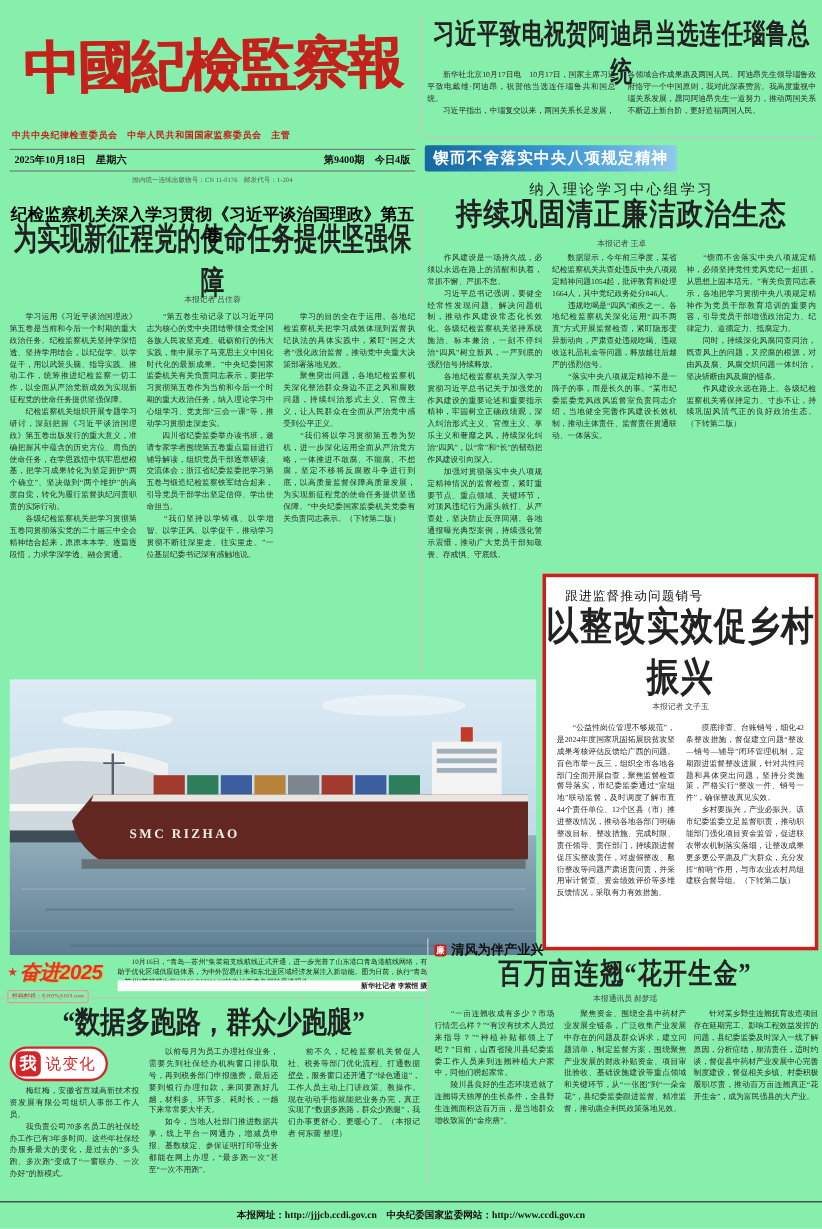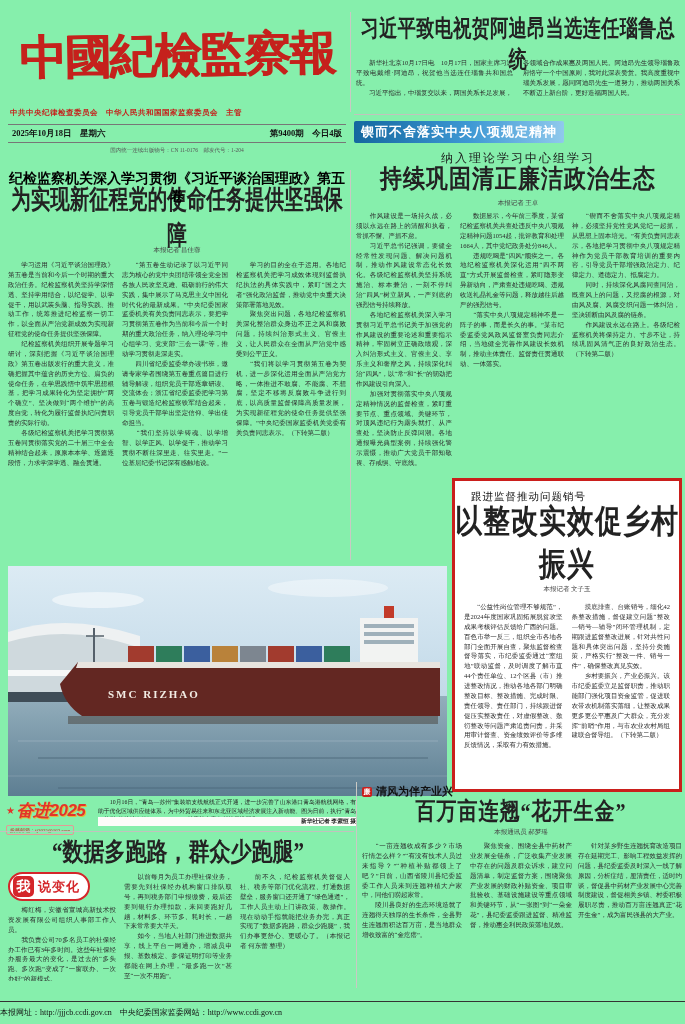--- a/index.html
+++ b/index.html
@@ -105,40 +105,40 @@
   .sj-headline { left:4px; top:838px; width:348px; text-align:center;
     font-size:21px; font-weight:900; }
   .sj-headline span { display:inline-block; transform:scaleY(1.2); }
   .sj-col { top:872px; height:116px; }
   .badge { display:inline-flex; align-items:center; border:2px solid #d4262a;
     border-radius:16px; padding:2px 8px 2px 3px; background:#fff; margin-bottom:4px; }
   .badge-wo { width:21px; height:21px; background:#d4262a; color:#fff;
     border-radius:5px; font-size:14px; font-weight:bold;
     display:flex; align-items:center; justify-content:center;
     font-family:"Liberation Sans","DejaVu Sans",sans-serif; }
-  .badge-label { color:#d4262a; font-weight:700; font-size:13px;
+  .badge-label { color:#d4262a; font-weight:400; font-size:13px;
     margin-left:4px; letter-spacing:1px;
     font-family:"Liberation Sans","DejaVu Sans",sans-serif; }
 
   
   .lq-kicker { left:362px; top:784px; display:flex; align-items:center; gap:4px;
     font-size:11px; font-weight:bold; color:#111; }
   .lq-kicker-icon { width:10px; height:10px; background:#ca1f1c; border-radius:2px;
     color:#fff; font-size:7px; line-height:10px; text-align:center; }
   .lq-headline { left:360px; top:798px; width:322px; text-align:center;
     font-size:20px; font-weight:900; letter-spacing:1px; }
   .lq-headline span { display:inline-block; transform:scaleY(1.2); }
   .lq-byline { left:360px; top:828px; width:322px; text-align:center;
     font-size:6.5px; color:#444; }
   .lq-col { top:841px; height:146px; }
 
   
   .footer-rule { left:0; top:1001px; width:685px; border-top:1.5px solid #333; }
-  .footer-text { left:0; top:1007px; width:685px; 
-    font-size:8px; font-weight:normal; color:#111; }
+  .footer-text { left:0; top:1007px; width:685px; text-align:center;
+    font-size:8px; font-weight:bold; color:#111; }
 </style>
 </head>
 <body>
 
 <div id="page">
 
   <div class="abs mh-title">中國紀檢監察報</div>
   <div class="abs mh-sponsor">中共中央纪律检查委员会　中华人民共和国国家监察委员会　主管</div>
   <div class="abs mh-rule" style="top:124px"></div>
   <div class="abs mh-dateline">

